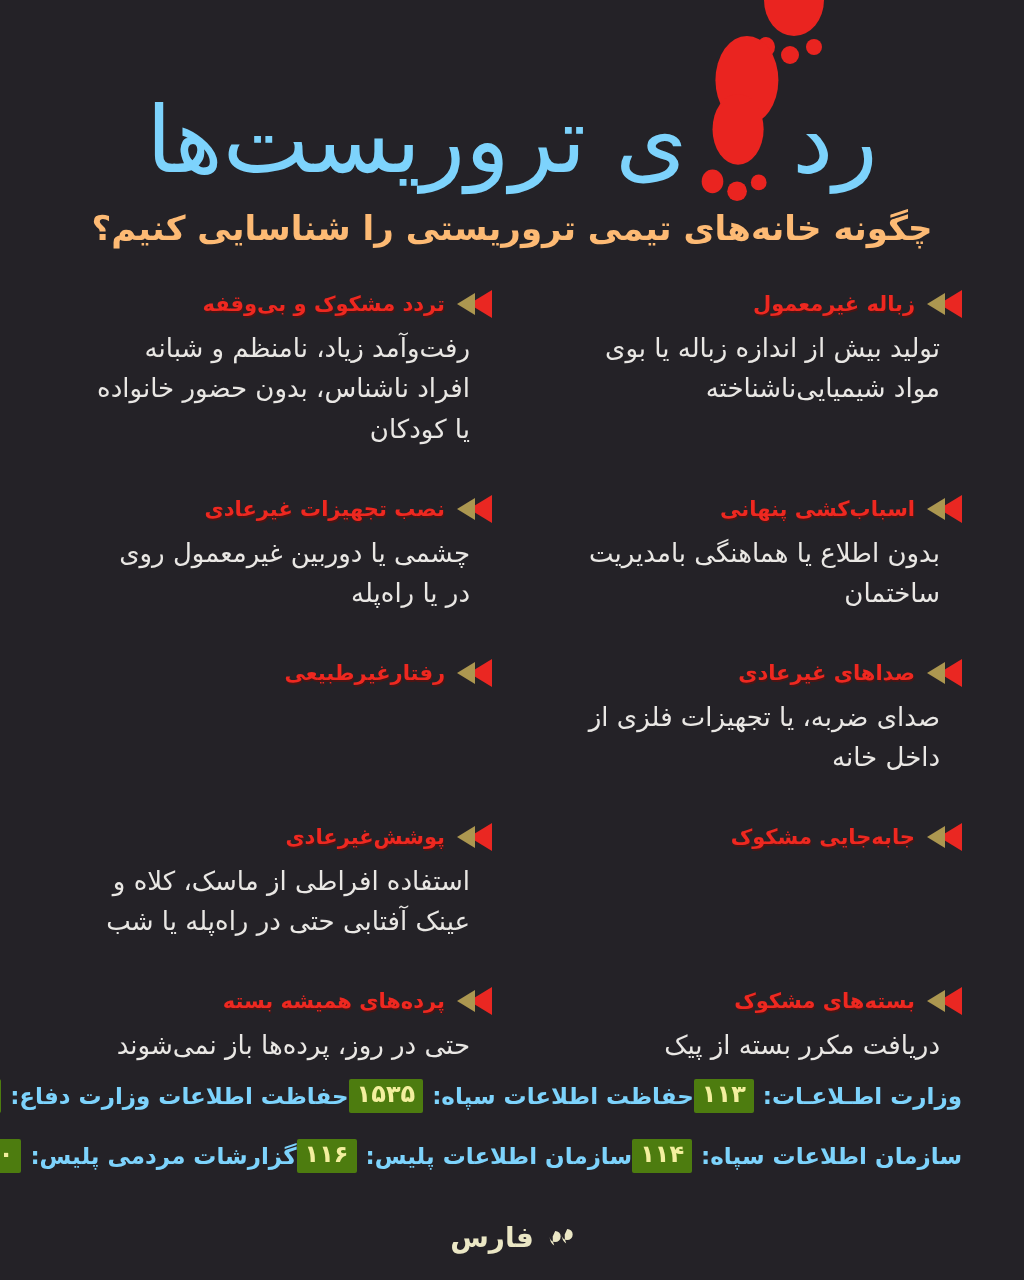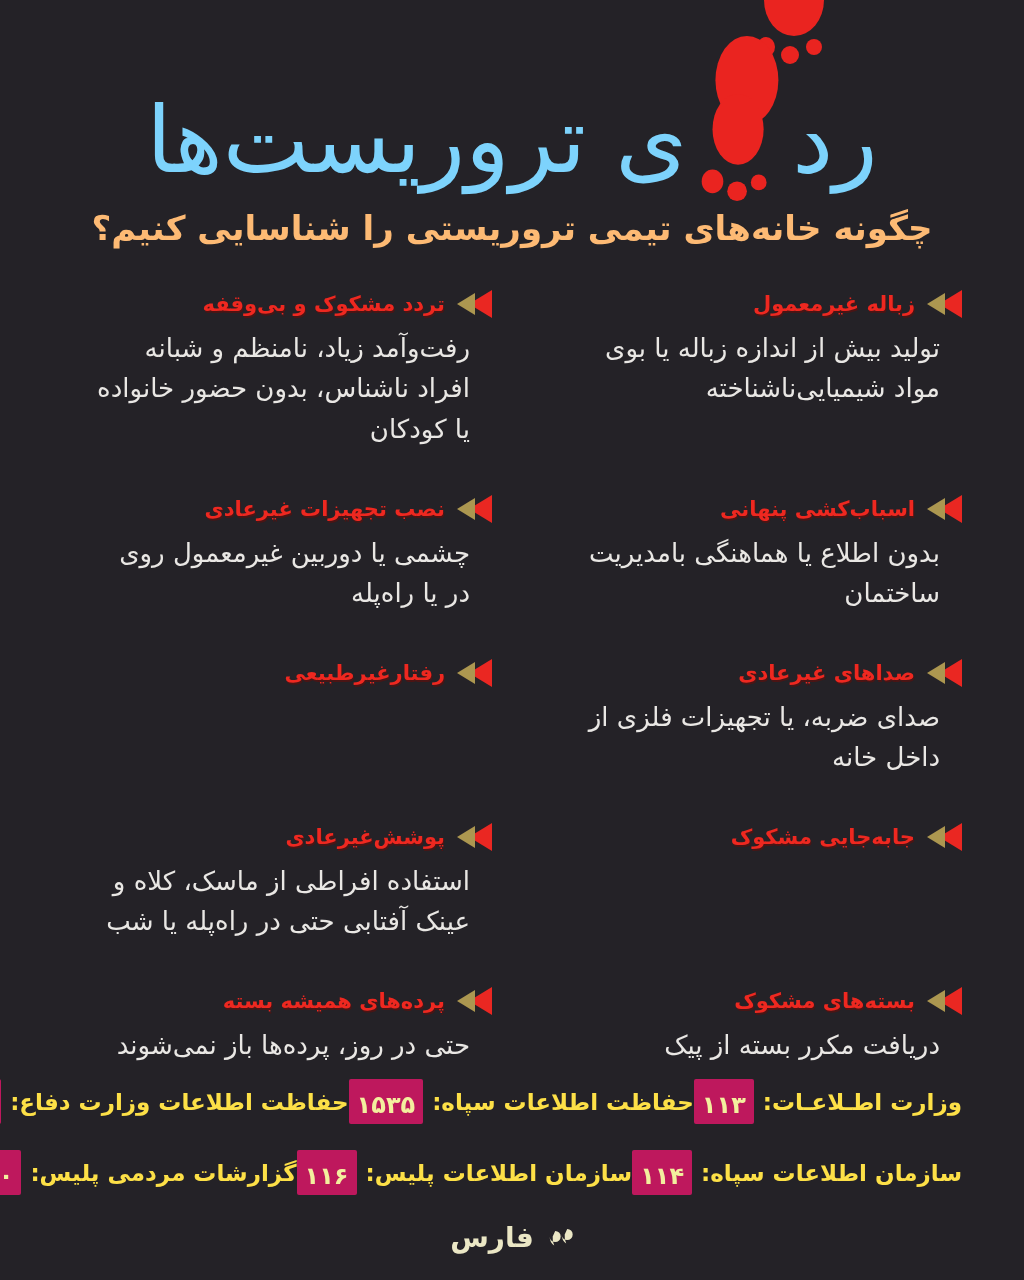--- a/index.html
+++ b/index.html
@@ -44,24 +44,24 @@
     color:#e9e7e4;font-size:26px;line-height:1.55;margin-top:10px;
     padding:0 22px 0 26px;text-align:right;
   }
   
   .footer{padding:0 62px;margin-top:14px;}
   .footer-row{
     display:flex;direction:rtl;justify-content:space-between;align-items:center;
     margin-bottom:26px;
   }
   .f-entry{display:flex;align-items:center;gap:9px;direction:rtl;}
-  .f-label{color:#fde047;font-size:23px;font-weight:bold;white-space:nowrap;}
+  .f-label{color:#7dd3fc;font-size:23px;font-weight:bold;white-space:nowrap;}
   .f-num{
-    background:#be185d;color:#f3ef9e;font-size:24px;font-weight:bold;
-    padding:12px 8px 4px;border-radius:2px;line-height:1.2;
+    background:#4d7c0f;color:#f3ef9e;font-size:24px;font-weight:bold;
+    padding:1px 8px 4px;border-radius:2px;line-height:1.2;
   }
   
   .logo{
     position:absolute;bottom:26px;left:50%;transform:translateX(-50%);
     display:flex;align-items:center;gap:14px;direction:rtl;
     color:#ebe7c5;font-size:28px;font-weight:bold;
   }
 </style>
 </head>
 <body>

